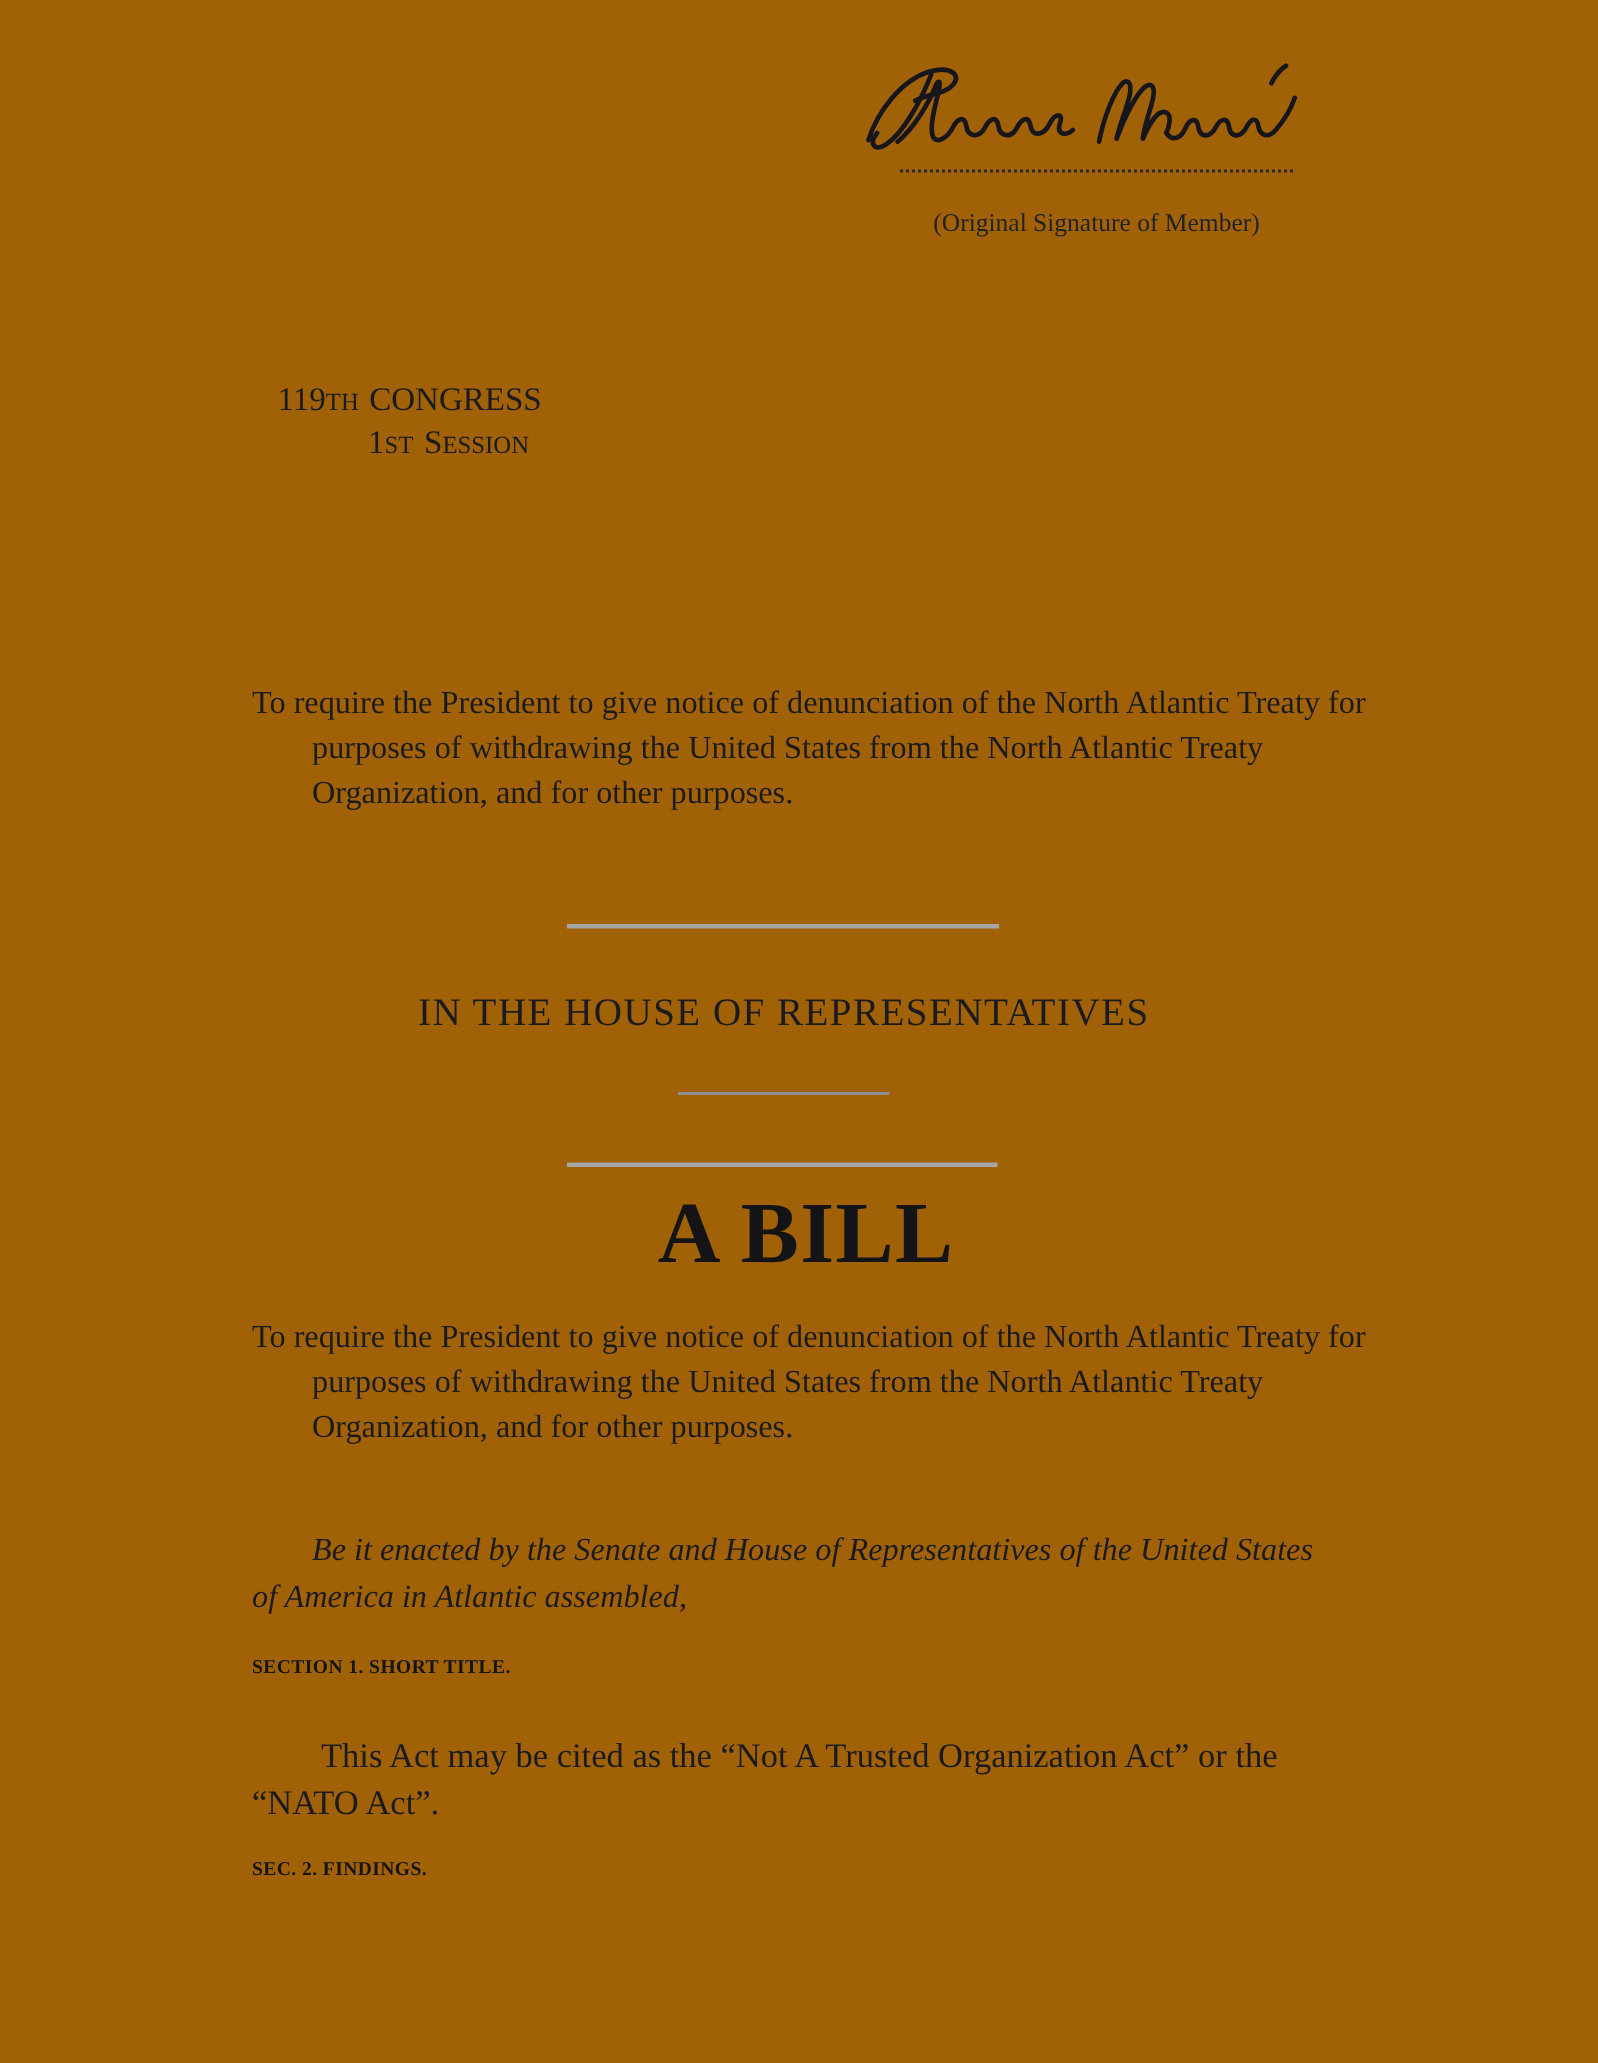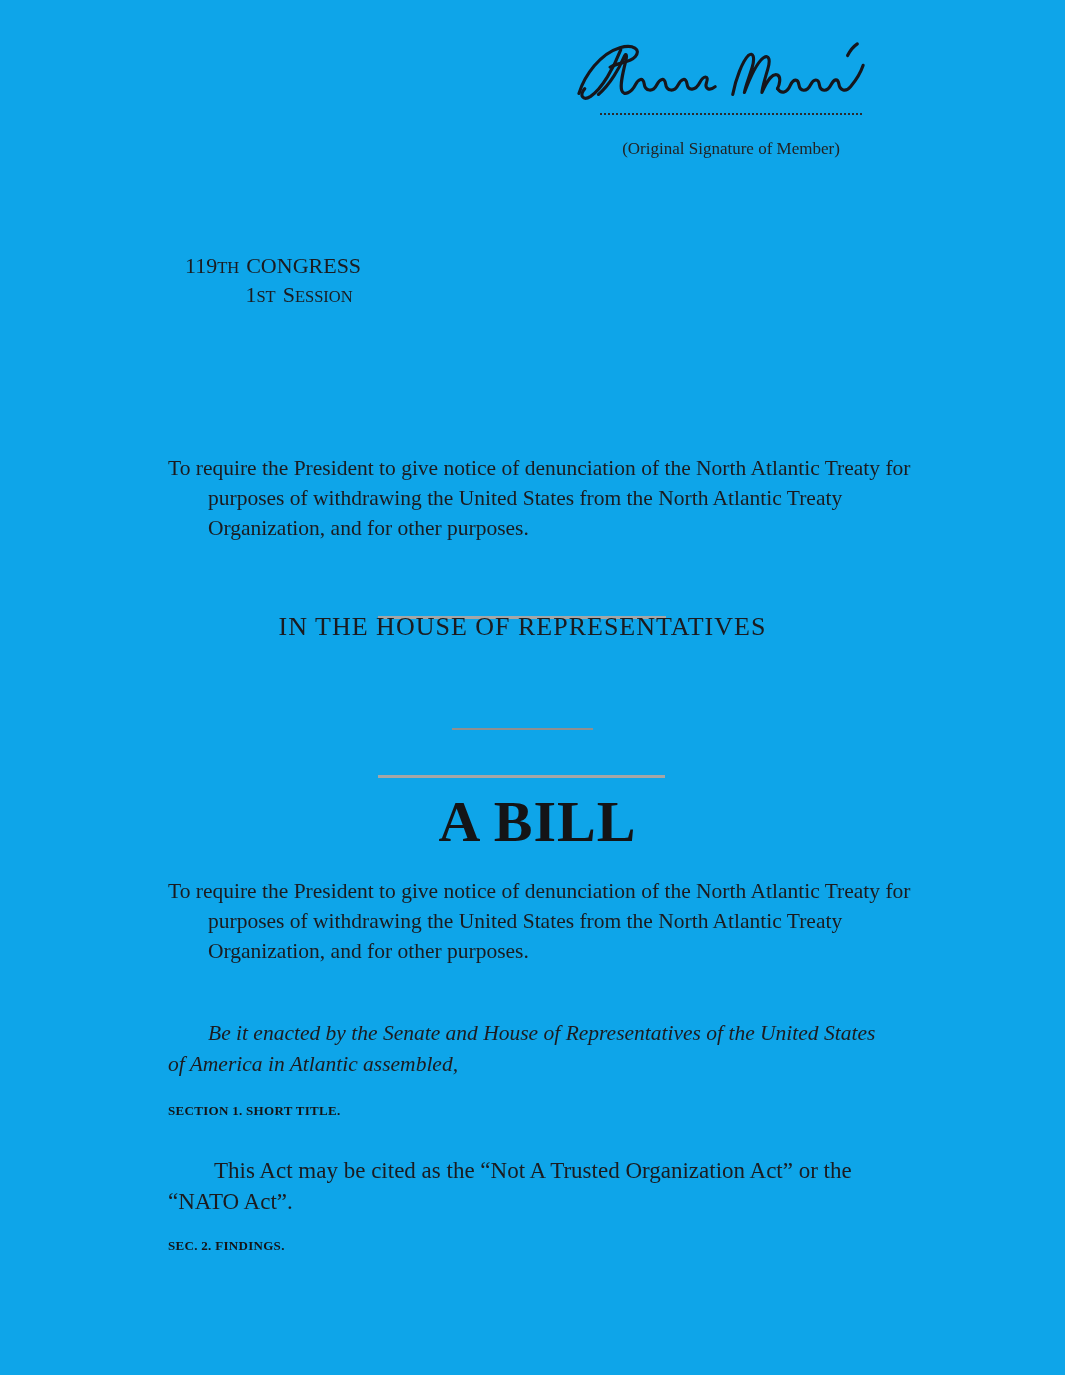--- a/index.html
+++ b/index.html
@@ -1,20 +1,20 @@
 <!DOCTYPE html>
 <html><head>
 <meta charset="utf-8">
 <style>
   html, body { margin: 0; padding: 0; background: #f2f2f1; }
   .page {
     position: relative;
     width: 1065px;
     height: 1375px;
-    background: #0ea5e9;
+    background: #a16207;
     font-family: "Liberation Serif", "DejaVu Serif", serif;
     color: #1b1b1f;
     overflow: hidden;
   }
 
   
   .sig-block { position: absolute; left: 585px; top: 38px; width: 292px; text-align: center; }
   .sig-svg { display: block; margin-left: -8px; }
   .sig-line { border: none; border-top: 2.5px dotted #2a2a2e; width: 262px; height: 0; margin: 2px auto 0 auto; }
   .sig-caption { margin-top: 24px; font-size: 17px; color: #222; }
@@ -34,21 +34,21 @@
   .hang { padding-left: 40px; text-indent: -40px; }
   .preamble { top: 453px; }
   .long-title { top: 876px; }
 
   .rule { position: absolute; background: #a6a6a6; height: 3px; }
   .rule-top { left: 378px; top: 616px; width: 288px; }
   .rule-bill { left: 378px; top: 775px; width: 287px; }
   .rule-short { left: 452px; top: 728px; width: 141px; height: 2px; background: #8f8f8f; }
 
   .chamber {
-    position: absolute; top: 612px; left: 0; width: 1045px; text-align: center;
+    position: absolute; top: 660px; left: 0; width: 1045px; text-align: center;
     font-size: 26px; letter-spacing: 1px;
   }
 
   .intro { position: absolute; left: 134px; top: 678px; width: 740px; text-align: center; font-size: 17.5px; }
 
   .a-bill {
     position: absolute; top: 788px; left: 0; width: 1045px; text-align: center;
     font-size: 58px; font-weight: bold; letter-spacing: 1px; color: #141416; margin-left: 15px;
   }
 

